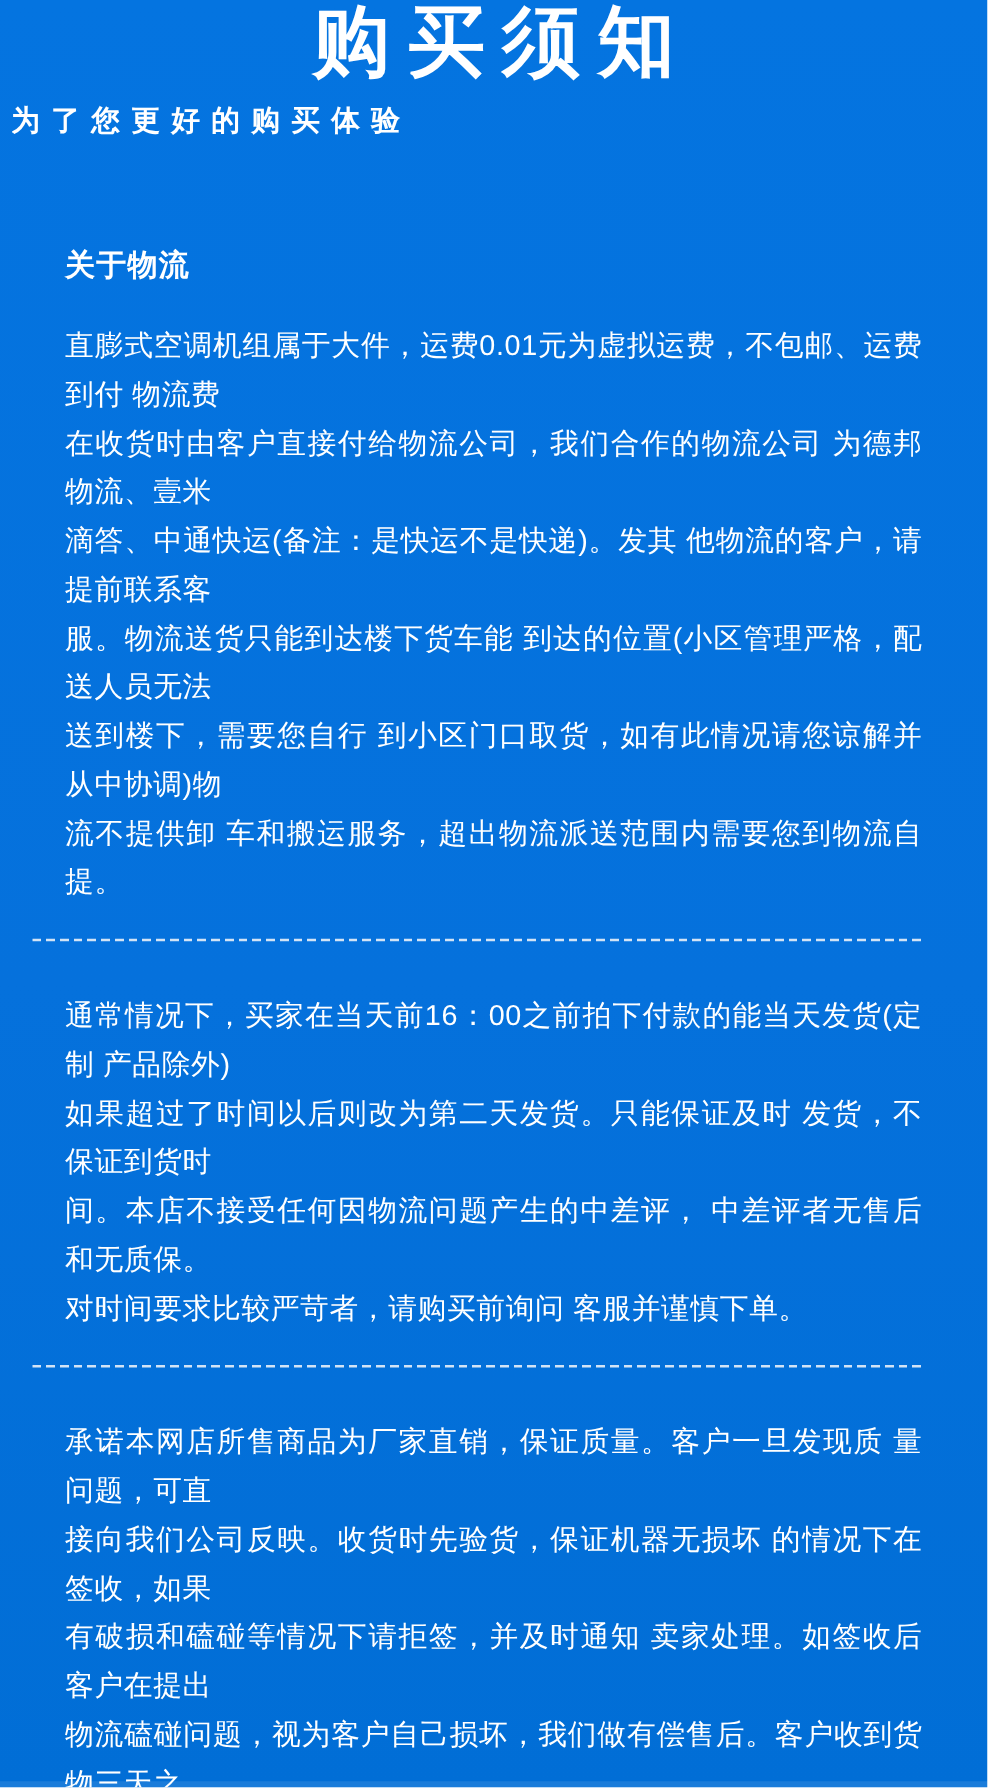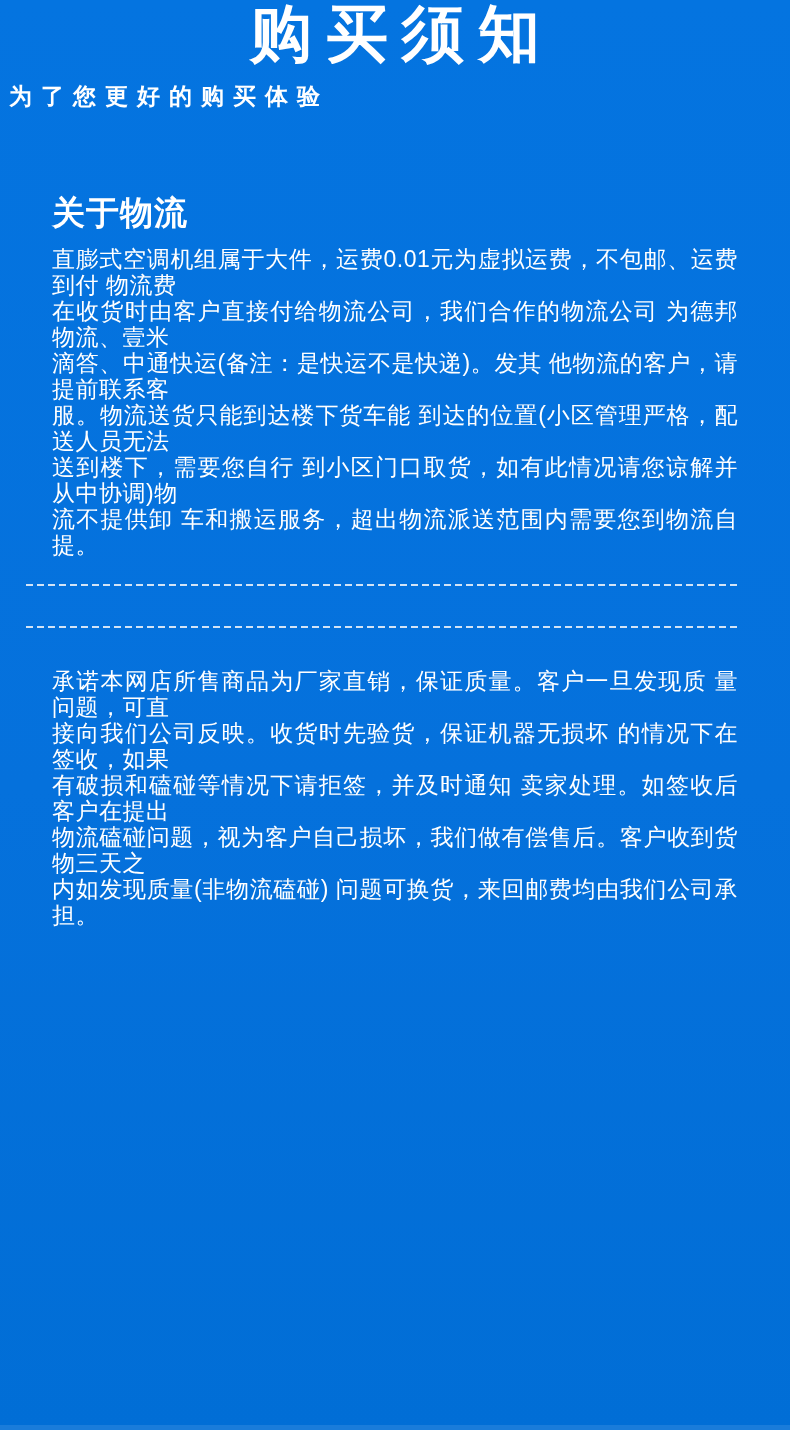--- a/index.html
+++ b/index.html
@@ -38,29 +38,29 @@
     text-indent: 9px;
     font-weight: bold;
     white-space: nowrap;
   }
   .content {
     padding: 0 52px;
   }
   .section { margin-top: 40px; }
   .section.first { margin-top: 82px; }
   .section-heading {
-    font-size: 33px;
+    font-size: 24px;
     line-height: 42px;
     font-weight: bold;
     letter-spacing: 1px;
   }
   .section-body {
-    margin-top: 12px;
+    margin-top: 23px;
     font-size: 23px;
-    line-height: 26px;
+    line-height: 39px;
     letter-spacing: 0.5px;
     white-space: pre-line;
     text-align: justify;
   }
   .divider {
     margin-top: 26px;
     height: 2px;
     width: 714px;
     margin-left: -26px;
     background: repeating-linear-gradient(
@@ -96,20 +96,24 @@
       <div class="section-body">直膨式空调机组属于大件，运费0.01元为虚拟运费，不包邮、运费到付 物流费
 在收货时由客户直接付给物流公司，我们合作的物流公司 为德邦物流、壹米
 滴答、中通快运(备注：是快运不是快递)。发其 他物流的客户，请提前联系客
 服。物流送货只能到达楼下货车能 到达的位置(小区管理严格，配送人员无法
 送到楼下，需要您自行 到小区门口取货，如有此情况请您谅解并从中协调)物
 流不提供卸 车和搬运服务，超出物流派送范围内需要您到物流自提。</div>
       <div class="divider"></div>
     </div>
 
     <div class="section">
+      <div class="section-body">通常情况下，买家在当天前16：00之前拍下付款的能当天发货(定制 产品除外)
+如果超过了时间以后则改为第二天发货。只能保证及时 发货，不保证到货时
+间。本店不接受任何因物流问题产生的中差评， 中差评者无售后和无质保。
+对时间要求比较严苛者，请购买前询问 客服并谨慎下单。</div>
       <div class="divider"></div>
     </div>
 
     <div class="section">
       <div class="section-body">承诺本网店所售商品为厂家直销，保证质量。客户一旦发现质 量问题，可直
 接向我们公司反映。收货时先验货，保证机器无损坏 的情况下在签收，如果
 有破损和磕碰等情况下请拒签，并及时通知 卖家处理。如签收后客户在提出
 物流磕碰问题，视为客户自己损坏，我们做有偿售后。客户收到货物三天之
 内如发现质量(非物流磕碰) 问题可换货，来回邮费均由我们公司承担。</div>
 

